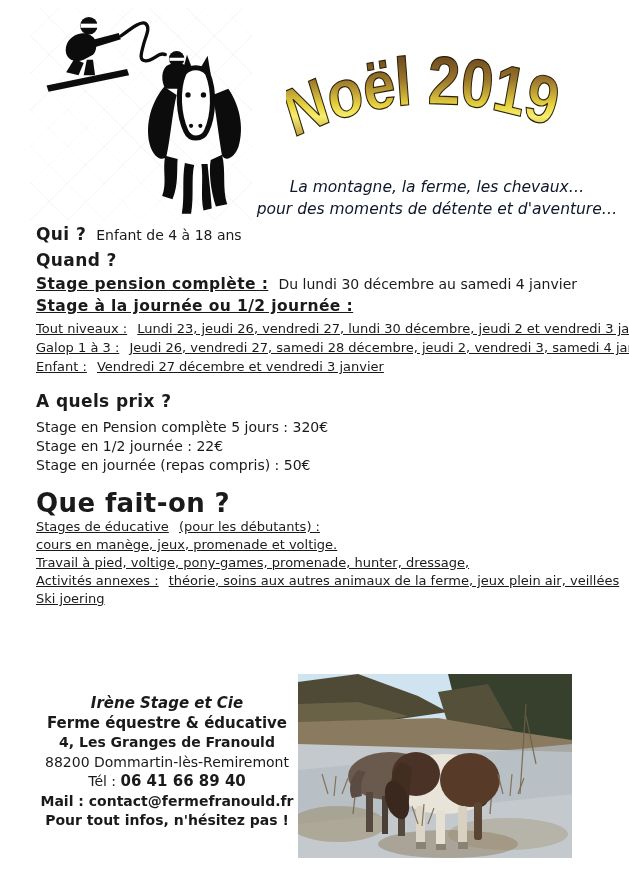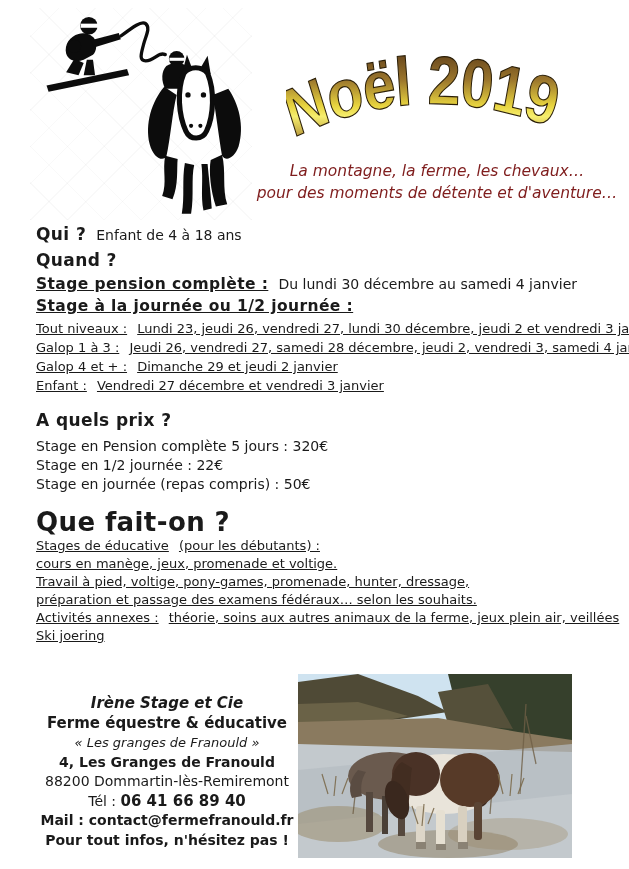--- a/index.html
+++ b/index.html
@@ -13,22 +13,22 @@
   }
   
   .illustration{
     position:absolute;left:30px;top:8px;width:222px;height:212px;
     background:
       repeating-linear-gradient(45deg, rgba(0,0,0,0.025) 0 1px, transparent 1px 26px),
       repeating-linear-gradient(-45deg, rgba(0,0,0,0.025) 0 1px, transparent 1px 26px);
   }
   .wordart{position:absolute;left:286px;top:26px;width:308px;height:142px;}
   .tagline{
-    position:absolute;left:248px;top:160px;width:378px;
-    text-align:center;font-style:italic;font-size:15.5px;line-height:22px;color:#7f1d1d;
+    position:absolute;left:248px;top:176px;width:378px;
+    text-align:center;font-style:italic;font-size:15.5px;line-height:22px;color:#0f172a;
   }
   
   .content{position:absolute;left:36px;top:224px;width:585px;}
   .row{white-space:nowrap;}
   .h-big{font-size:17px;font-weight:bold;letter-spacing:.4px;}
   .h-huge{font-size:26px;font-weight:bold;letter-spacing:.4px;}
   .lblb{font-size:15.5px;font-weight:bold;text-decoration:underline;letter-spacing:.4px;}
   .lblu{font-size:13px;text-decoration:underline;}
   .t14{font-size:14px;text-align:right;}
   .t13{font-size:13px;text-decoration:underline;}
@@ -141,24 +141,20 @@
 
   <div class="row r-sched">
     <span class="t13 lblu mr">Tout niveaux :</span>
     <span class="t13">Lundi 23, jeudi 26, vendredi 27, lundi 30 décembre, jeudi 2 et vendredi 3 janvier</span>
   </div>
   <div class="row r-sched">
     <span class="t13 lblu mr">Galop 1 à 3 :</span>
     <span class="t13">Jeudi 26, vendredi 27, samedi 28 décembre, jeudi 2, vendredi 3, samedi 4 janvier</span>
   </div>
   <div class="row r-sched">
-    <span class="t13 lblu mr">Galop 4 et + :</span>
-    <span class="t13">Dimanche 29 et jeudi 2 janvier</span>
-  </div>
-  <div class="row r-sched">
     <span class="t13 lblu mr">Enfant :</span>
     <span class="t13">Vendredi 27 décembre et vendredi 3 janvier</span>
   </div>
 
   <div class="row r-prixh">
     <span class="h-big">A quels prix ?</span>
   </div>
   <div class="row r-price">
     <span class="t14">Stage en Pension complète 5 jours : 320€</span>
   </div>
@@ -174,37 +170,33 @@
   </div>
   <div class="row r-act">
     <span class="t13 lblu mr">Stages de éducative</span>
     <span class="t13">(pour les débutants) :</span>
   </div>
   <div class="row r-act">
     <span class="t13">cours en manège, jeux, promenade et voltige.</span>
   </div>
   <div class="row r-act">
     <span class="t13">Travail à pied, voltige, pony-games, promenade, hunter, dressage,</span>
-  </div>
-  <div class="row r-act">
-    <span class="t13">préparation et passage des examens fédéraux… selon les souhaits.</span>
   </div>
   <div class="row r-act">
     <span class="t13 lblu mr">Activités annexes :</span>
     <span class="t13">théorie, soins aux autres animaux de la ferme, jeux plein air, veillées</span>
   </div>
   <div class="row r-act">
     <span class="t13">Ski joering</span>
   </div>
 </div>
 
 <div class="contact">
   <div class="c-bolditalic">Irène Stage et Cie</div>
   <div class="c-bold" style="font-size:15px">Ferme équestre &amp; éducative</div>
-  <div class="c-italic">« Les granges de Franould »</div>
   <div class="c-bold">4, Les Granges de Franould</div>
   <div>88200 Dommartin-lès-Remiremont</div>
   <div>
     <span>Tél : </span><span class="c-bold" style="font-size:15px">06 41 66 89 40</span>
   </div>
   <div class="c-bold">Mail : contact@fermefranould.fr</div>
   <div class="c-bold">Pour tout infos, n'hésitez pas !</div>
 </div>
 
 <div class="photo">

